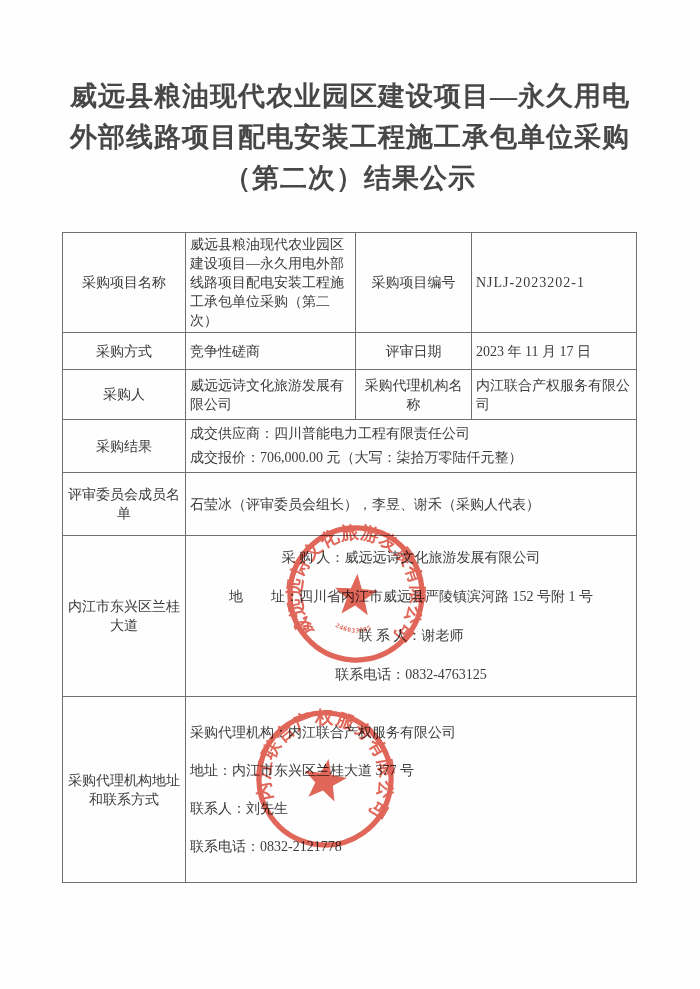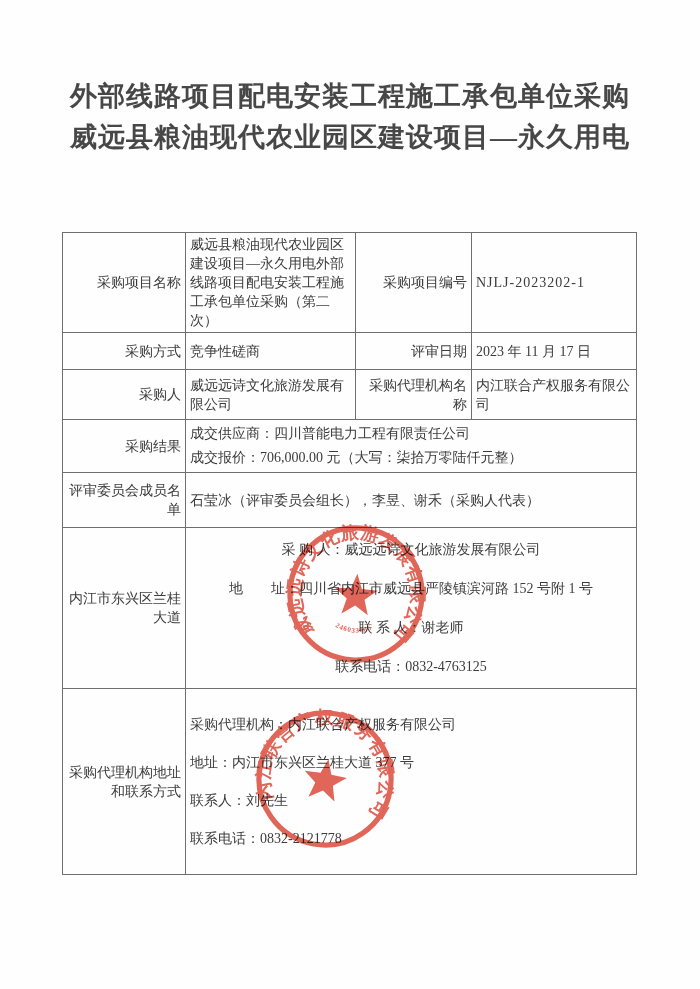--- a/index.html
+++ b/index.html
@@ -16,50 +16,51 @@
   .title .t-line { display:block; }
   table.doc {
     position:absolute; left:62px; top:232px; width:574px;
     border-collapse:collapse; table-layout:fixed; font-size:14px;
     color:#3c3c3c;
   }
   table.doc td {
     border:1.6px solid #6f6f6f; padding:2px 4px; vertical-align:middle;
     line-height:19px; word-break:break-all;
   }
-  td.lbl { text-align:right; }
+  td.lbl { text-align:center; }
   td.ctr { }
   td.valwide { padding-left:12px; padding-right:8px; text-align:left; }
   tr.r1 { height:91px; }
   tr.r2 { height:37px; }
   tr.r3 { height:50px; }
   tr.r4 { height:52px; }
-  tr.r5 { height:55px; }
+  tr.r5 { height:63px; }
   tr.r6 { height:155px; }
   tr.r7 { height:186px; }
   .r4 .line { line-height:24px; }
   .r6 .line { line-height:39px;text-align:center; }
   .r7 .line { line-height:38px; }
   .proj-no { letter-spacing:1px; }
   .seal {
     position:absolute; width:150px; height:150px;
     mix-blend-mode:multiply; opacity:.85; pointer-events:none;
   }
   .seal-buyer  { left:281px; top:519px; transform:rotate(4deg); }
   .seal-agency { left:250px; top:704px; transform:rotate(10deg); }
   .seal text { font-family:"Liberation Serif","DejaVu Serif",serif; font-weight:bold; }
 </style>
 </head>
 <body>
 
 <div class="page">
 
   <div class="title">
+    <span class="t-line">威远县粮油现代农业园区建设项目—永久用电</span>
     <span class="t-line">外部线路项目配电安装工程施工承包单位采购</span>
-    <span class="t-line">威远县粮油现代农业园区建设项目—永久用电</span>
+    <span class="t-line">（第二次）结果公示</span>
   </div>
 
   <table class="doc">
     <colgroup>
       <col style="width:123px">
         <col style="width:170px">
         <col style="width:116px">
         <col style="width:165px">
     </colgroup>
     <tbody>

